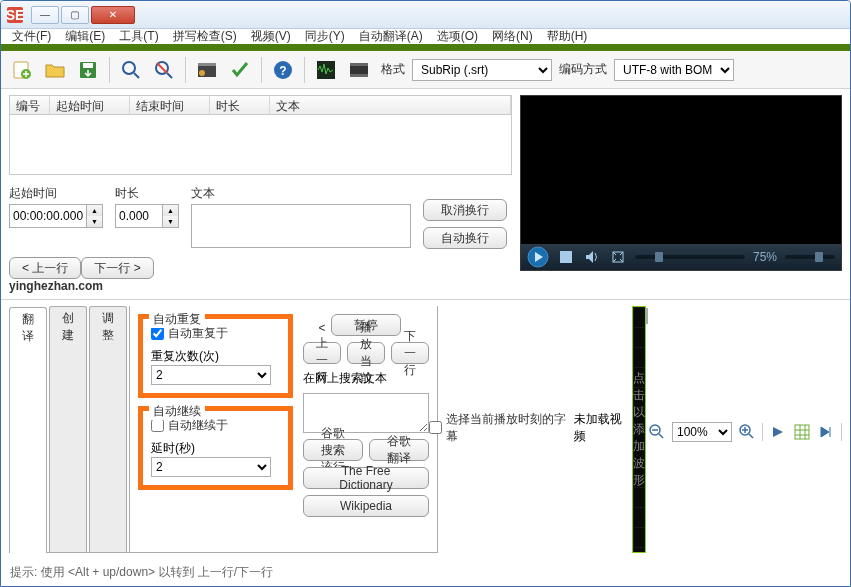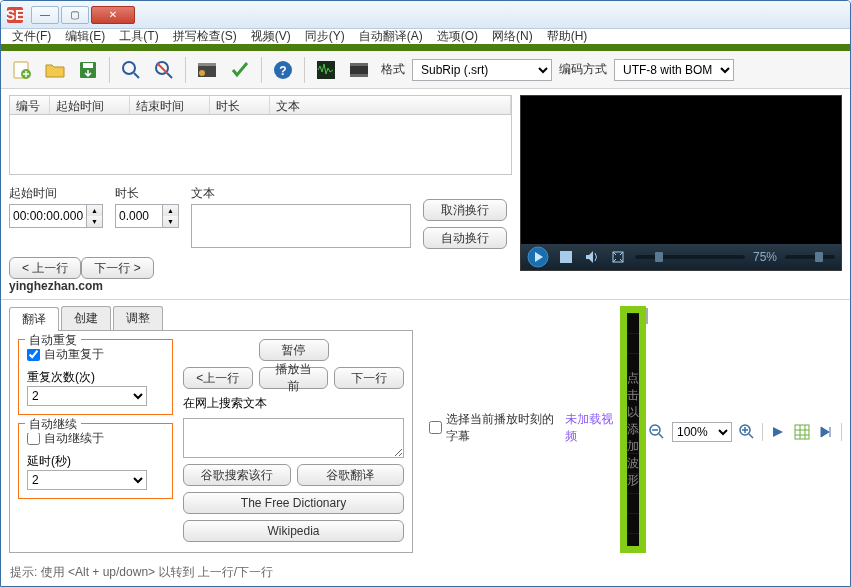--- a/index.html
+++ b/index.html
@@ -45,39 +45,39 @@
 
 .video { background: #000; border: 1px solid #3a3a3a; height: 176px; position: relative; }
 .video-ctrl { position: absolute; bottom: 0; left: 0; right: 0; height: 26px; background: linear-gradient(#2a3a48,#14222f); display: flex; align-items: center; padding: 0 6px; gap: 8px; }
 .vcbtn { width: 18px; height: 18px; display:flex; align-items:center; justify-content:center; color:#a7cbe8; cursor:pointer; }
 .vcbtn.play { width:22px; height:22px; }
 .vcbtn.play svg circle { fill:#1a6fb0; }
 .vslider { flex:1; height:4px; background:#0e1a24; border-radius:2px; position:relative; }
 .vslider .knob { position:absolute; left:20px; top:-3px; width:8px; height:10px; background:#5a7890; border-radius:1px; }
 
 .lower { display: flex; height: 260px; border-top: 1px solid #d4d4d4; }
-.lower-left { width: 420px; padding: 6px 8px; display:flex; flex-direction:column; }
+.lower-left { width: 420px; padding: 6px 8px; display:flex; flex-direction:row; }
 .tabs { display: flex; border-bottom: 1px solid #aaa; }
 .tab { padding: 3px 12px; border: 1px solid #aaa; border-bottom: none; margin-right: 2px; background: #ececec; border-radius: 3px 3px 0 0; cursor:pointer; color:#333; }
 .tab.active { background: #fff; position: relative; top: 1px; }
 .tabpanel { flex:1; border: 1px solid #aaa; border-top:none; padding: 8px; display:flex; gap:10px; }
-.groupbox { border: 1px solid #f97316; padding: 6px 8px 8px; position: relative; margin-bottom: 8px; }
+.groupbox { border: 5px solid #f97316; padding: 6px 8px 8px; position: relative; margin-bottom: 8px; }
 .groupbox .gtitle { position: absolute; top: -8px; left: 6px; background: #fff; padding: 0 4px; color:#333; }
 .chk { display:flex; align-items:center; gap:4px; color:#333; }
 .chk input { width:13px; height:13px; }
 .sel { height:20px; border:1px solid #abadb3; background:#fff; width:120px; }
 
 .searchcol { flex:1; display:flex; flex-direction:column; gap:6px; }
 .searchrow { display:flex; gap:6px; }
 .searchrow .btn { flex:1; }
 .searchinput { border:1px solid #abadb3; height:40px; width:100%; }
 
 .lower-right { flex:1; padding: 6px 8px; display:flex; flex-direction:row; }
 .lr-top { display:flex; align-items:center; justify-content:space-between; margin-bottom:4px; }
-.waveform { flex:1; background: #0a0a0a; border:7px solid #84cc16; position:relative; display:flex; align-items:center; justify-content:center; color:#888; }
+.waveform { flex:1; background: #0a0a0a; border:1px solid #84cc16; position:relative; display:flex; align-items:center; justify-content:center; color:#888; }
 .waveform::before { content:""; position:absolute; inset:0; background-image: linear-gradient(#1a1a1a 1px, transparent 1px), linear-gradient(90deg, #1a1a1a 1px, transparent 1px); background-size: 20px 20px; }
 .waveform span { position:relative; z-index:1; }
 .wf-scroll { height:16px; border:1px solid #aaa; background:#ececec; margin-top:2px; }
 .zoomrow { display:flex; align-items:center; gap:6px; margin-top:4px; }
 .zoomrow .icon { width:18px; height:18px; display:flex; align-items:center; justify-content:center; cursor:pointer; color:#3a6ea5; }
 
 .hint { position:absolute; left:10px; bottom:6px; color:#666; }
 
 .leftcol { width:155px; }
 </style>
@@ -315,21 +315,21 @@
       </div>
     </div>
   </div>
 
   <div class="lower-right">
     <div class="lr-top">
       <label class="chk">
           <input type="checkbox" style="">
           <span>选择当前播放时刻的字幕</span>
         </label>
-      <span style="color:#8b5cf6">未加载视频</span>
+      <span style="color:#000000">未加载视频</span>
     </div>
     <div class="waveform">
       <span>点击以添加波形</span>
     </div>
     <div class="wf-scroll"></div>
     <div class="zoomrow">
       <div class="icon">
           <svg width="16" height="16">
             <circle cx="6" cy="6" r="5" fill="none" stroke="#3a6ea5" stroke-width="1.5"></circle>
             <path d="M10 10l4 4M3 6h6" stroke="#3a6ea5" stroke-width="1.5"></path>

